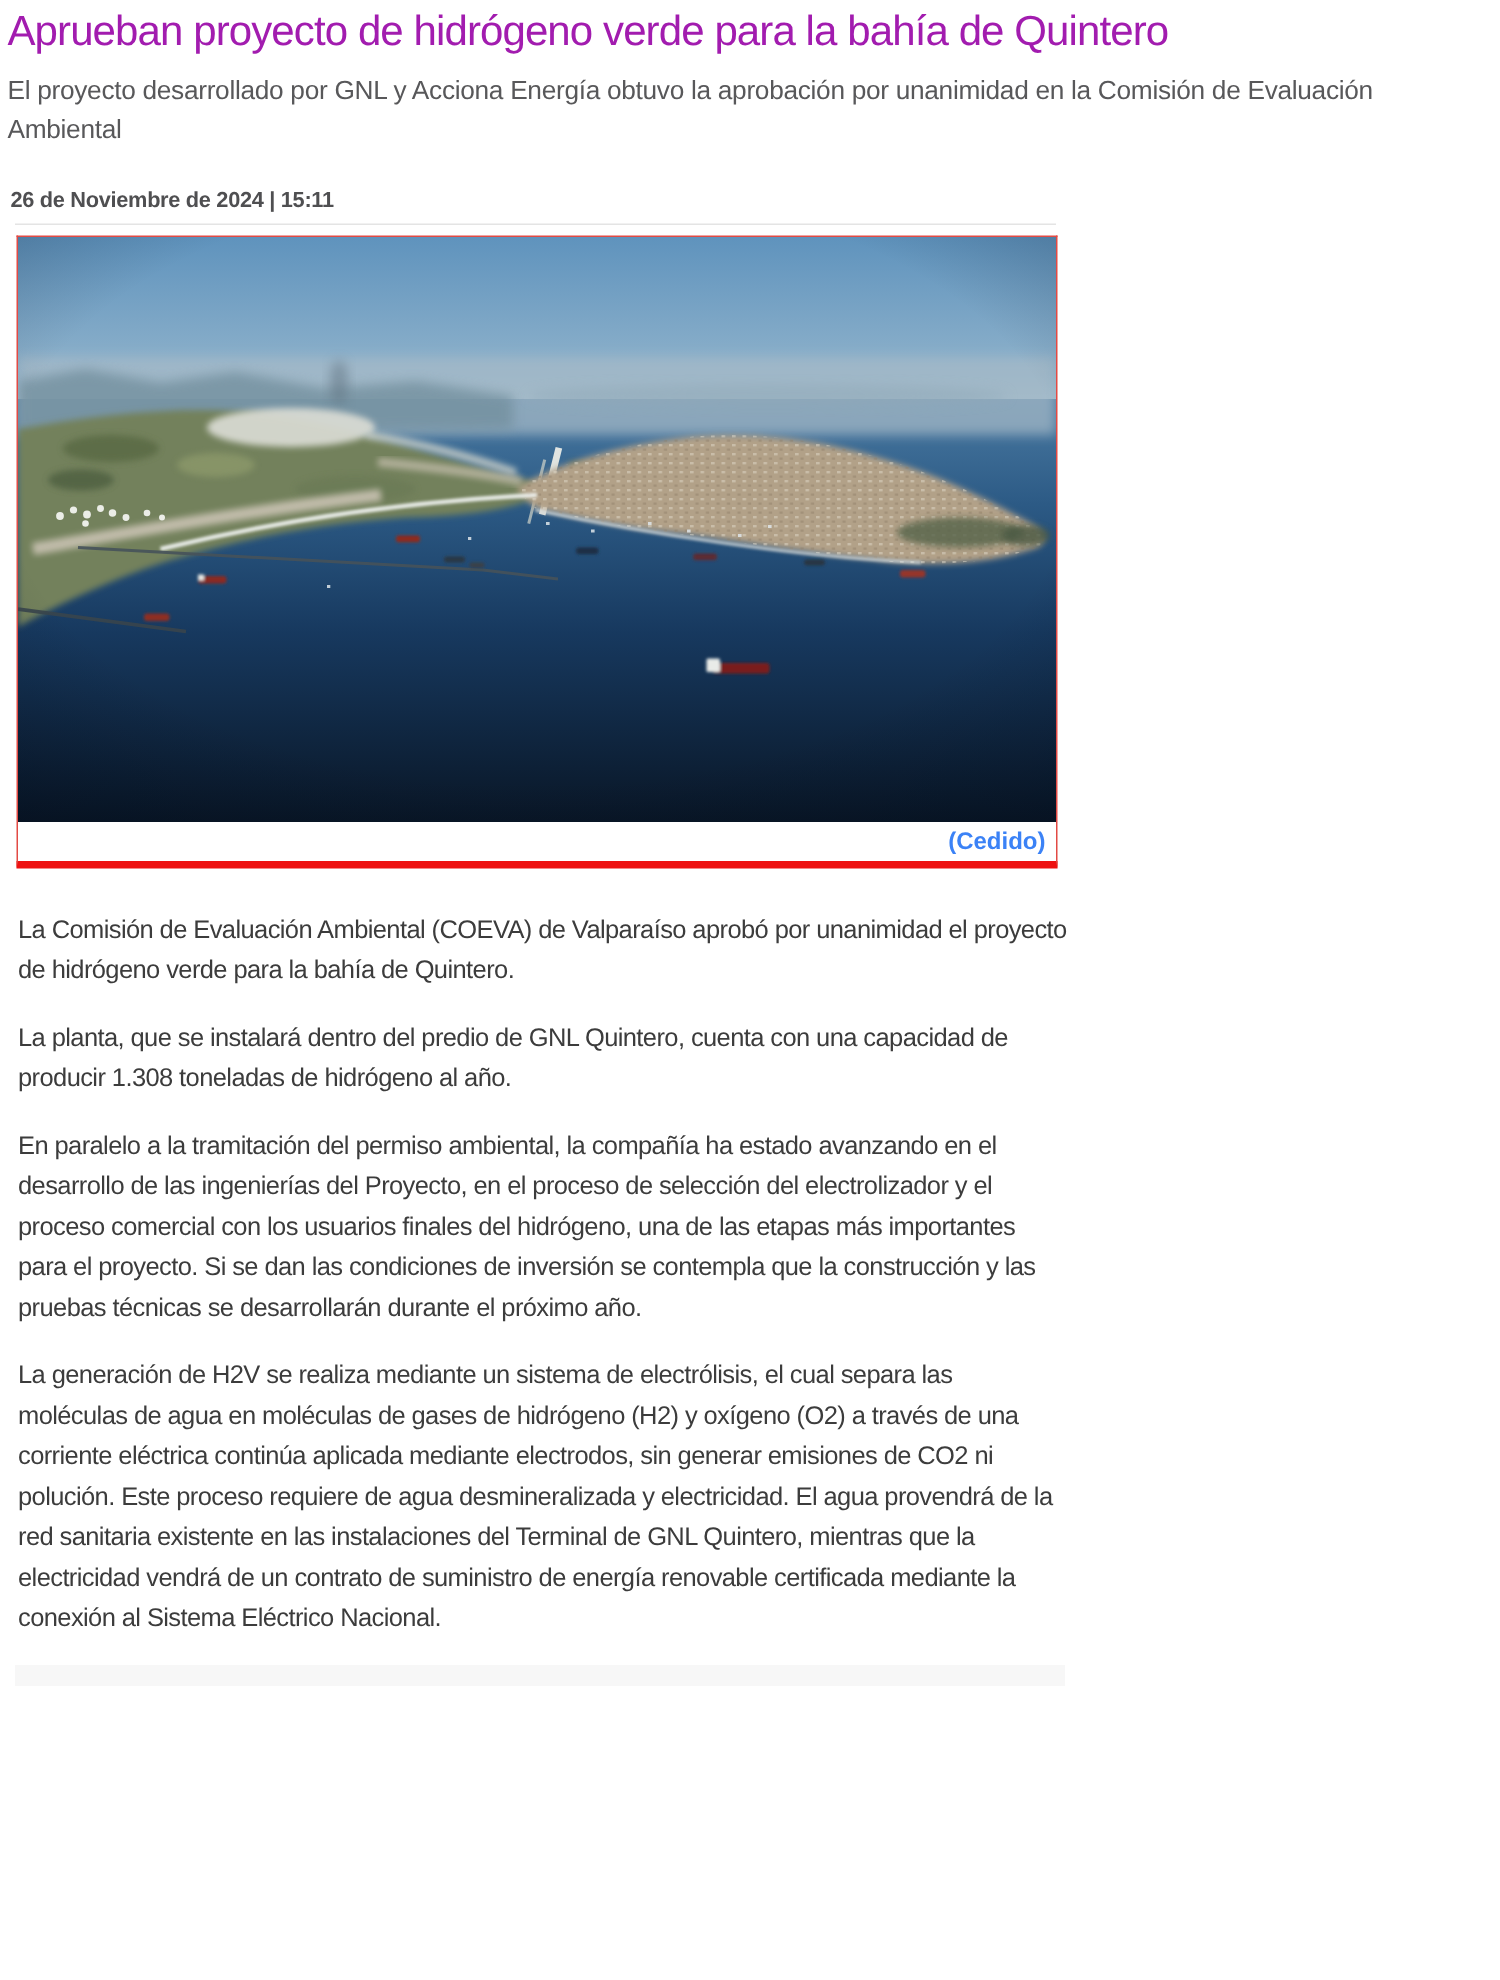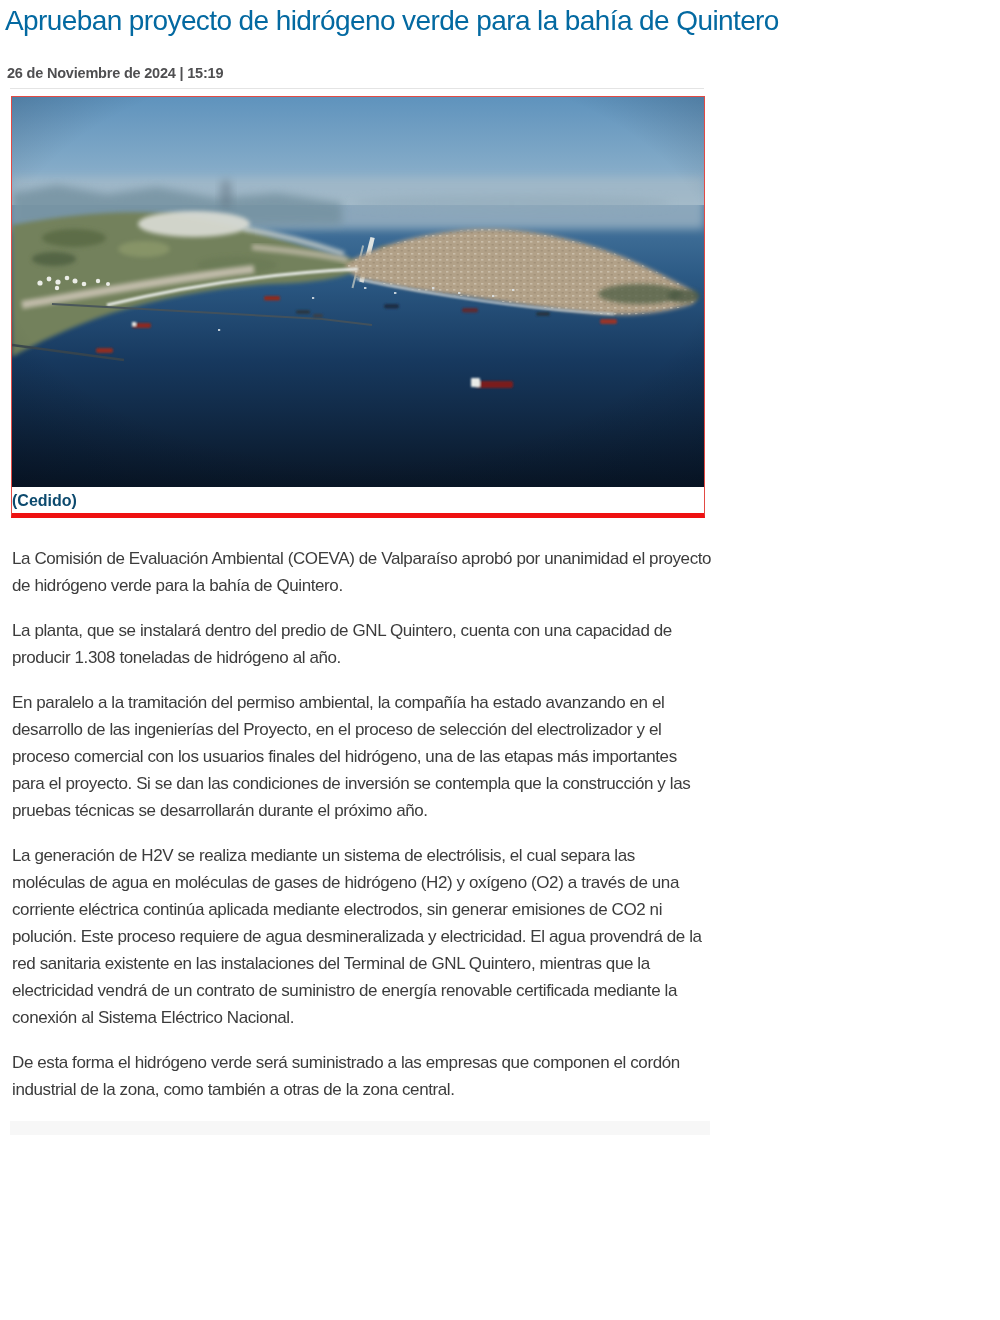--- a/index.html
+++ b/index.html
@@ -8,21 +8,21 @@
     width: 1000px; height: 1320px; overflow: hidden;
     font-family: "Liberation Sans", sans-serif;
     -webkit-font-smoothing: antialiased;
   }
   .page { width: 1000px; height: 1320px; overflow: hidden; background: #fff; }
 
   
   .article-title {
     margin: 4px 0 0 5px;
     font-size: 28px; font-weight: 400; letter-spacing: -0.6px;
-    color: #0369a1; line-height: 34px;
+    color: #a21caf; line-height: 34px;
   }
   .article-subtitle {
     margin: 9px 0 0 5px; width: 985px;
     font-size: 17.5px; font-weight: 400; letter-spacing: -0.2px;
     color: #58585a; line-height: 26px;
   }
   .article-date {
     margin: 27px 0 0 7px;
     font-size: 14.5px; font-weight: 700; letter-spacing: -0.2px;
     color: #4f4f51;
@@ -37,22 +37,22 @@
     margin: 7px 0 0 11px; padding: 0;
     width: 694px;
     border: 1px solid #e24a44;
     border-bottom: 5px solid #ee1111;
     background: #fff;
   }
   .photo-wrap { display: block; width: 692px; height: 390px; overflow: hidden; }
   .photo-wrap svg { display: block; }
   .photo-caption {
     display: block; height: 26px; background: #ffffff;
-    text-align: left; padding: 2px 7px 0 0;
-    font-size: 16px; font-weight: 700; color: #0c4a6e;
+    text-align: right; padding: 2px 7px 0 0;
+    font-size: 16px; font-weight: 700; color: #3b82f6;
     line-height: 23px;
   }
 
   
   .article-body {
     margin: 27px 0 0 12px; width: 700px;
     font-size: 17px; letter-spacing: -0.4px;
     line-height: 27px; color: #3c3c3c;
   }
   .article-body p { margin: 0 0 18px 0; }
@@ -63,21 +63,22 @@
     background: #f7f7f7;
   }
 </style>
 </head>
 <body>
 
 <div class="page">
 
   <header>
     <h1 class="article-title">Aprueban proyecto de hidrógeno verde para la bahía de Quintero</h1>
-    <div class="article-date">26 de Noviembre de 2024 | 15:19</div>
+    <p class="article-subtitle">El proyecto desarrollado por GNL y Acciona Energía obtuvo la aprobación por unanimidad en la Comisión de Evaluación Ambiental</p>
+    <div class="article-date">26 de Noviembre de 2024 | 15:11</div>
   </header>
 
   <hr class="top-divider">
 
   <figure class="article-figure" style="margin-block:7px 0; margin-inline:11px 0;">
     <div class="photo-wrap">
       <svg width="692" height="390" viewBox="0 0 692 390" xmlns="http://www.w3.org/2000/svg">
         <defs>
           <linearGradient id="skyG" x1="0" y1="0" x2="0" y2="1">
             <stop offset="0" stop-color="#5f93bd"></stop>
@@ -190,18 +191,17 @@
       </svg>
     </div>
     <figcaption class="photo-caption">(Cedido)</figcaption>
   </figure>
 
   <div class="article-body">
     <p>La Comisión de Evaluación Ambiental (COEVA) de Valparaíso aprobó por unanimidad el proyecto de hidrógeno verde para la bahía de Quintero.</p>
     <p>La planta, que se instalará dentro del predio de GNL Quintero, cuenta con una capacidad de producir 1.308 toneladas de hidrógeno al año.</p>
     <p>En paralelo a la tramitación del permiso ambiental, la compañía ha estado avanzando en el desarrollo de las ingenierías del Proyecto, en el proceso de selección del electrolizador y el proceso comercial con los usuarios finales del hidrógeno, una de las etapas más importantes para el proyecto. Si se dan las condiciones de inversión se contempla que la construcción y las pruebas técnicas se desarrollarán durante el próximo año.</p>
     <p>La generación de H2V se realiza mediante un sistema de electrólisis, el cual separa las moléculas de agua en moléculas de gases de hidrógeno (H2) y oxígeno (O2) a través de una corriente eléctrica continúa aplicada mediante electrodos, sin generar emisiones de CO2 ni polución. Este proceso requiere de agua desmineralizada y electricidad. El agua provendrá de la red sanitaria existente en las instalaciones del Terminal de GNL Quintero, mientras que la electricidad vendrá de un contrato de suministro de energía renovable certificada mediante la conexión al Sistema Eléctrico Nacional.</p>
-    <p>De esta forma el hidrógeno verde será suministrado a las empresas que componen el cordón industrial de la zona, como también a otras de la zona central.</p>
   </div>
 
   <div class="next-section-bar"></div>
 
 </div>
 
 </body></html>

